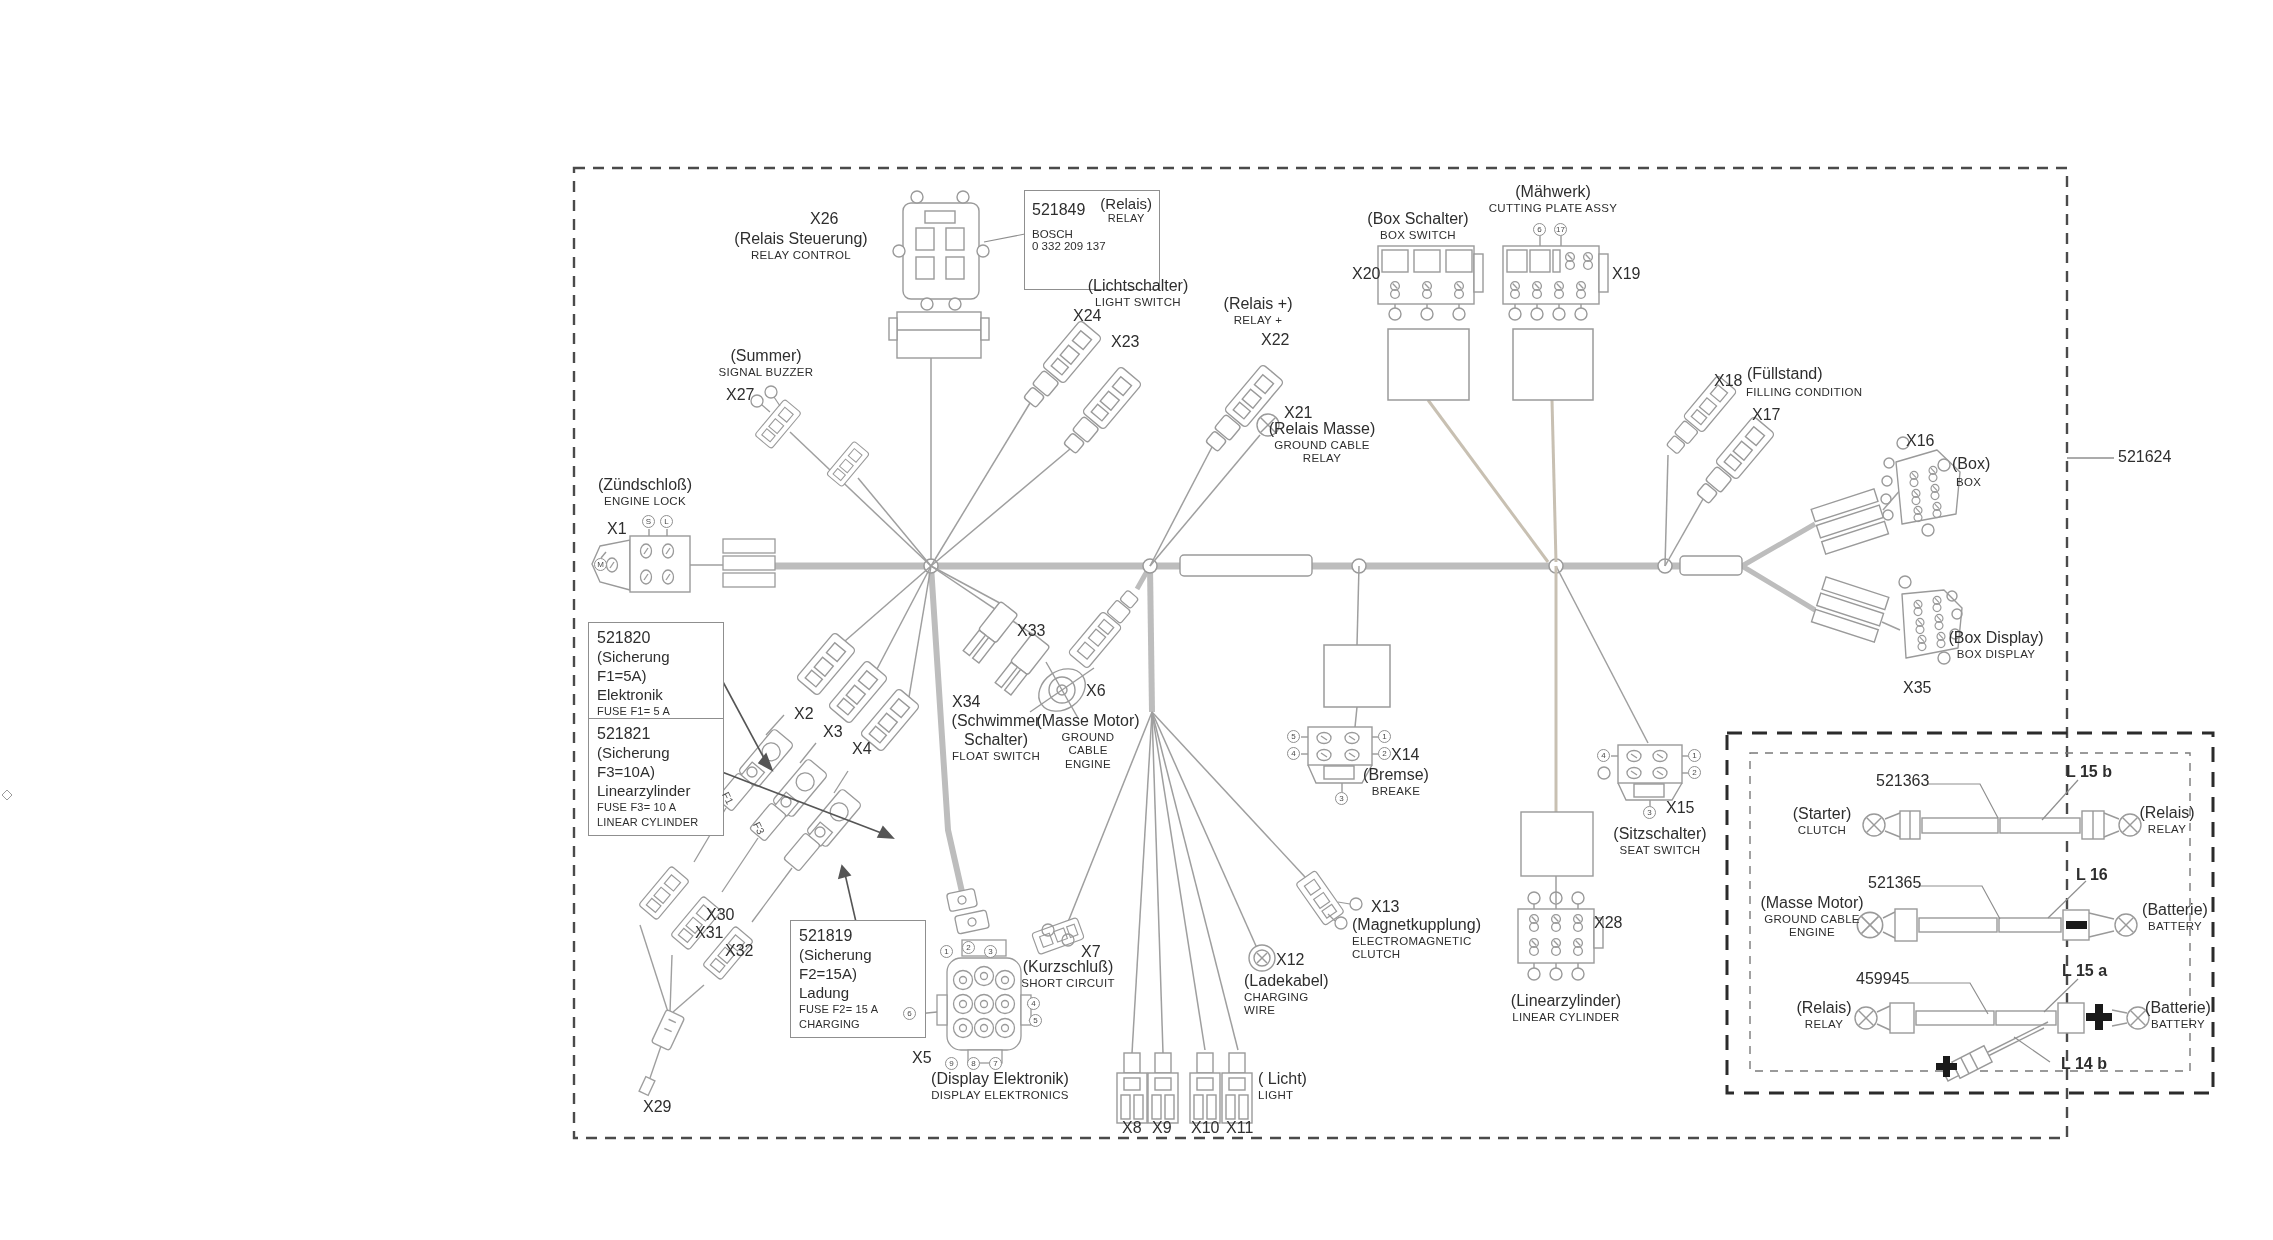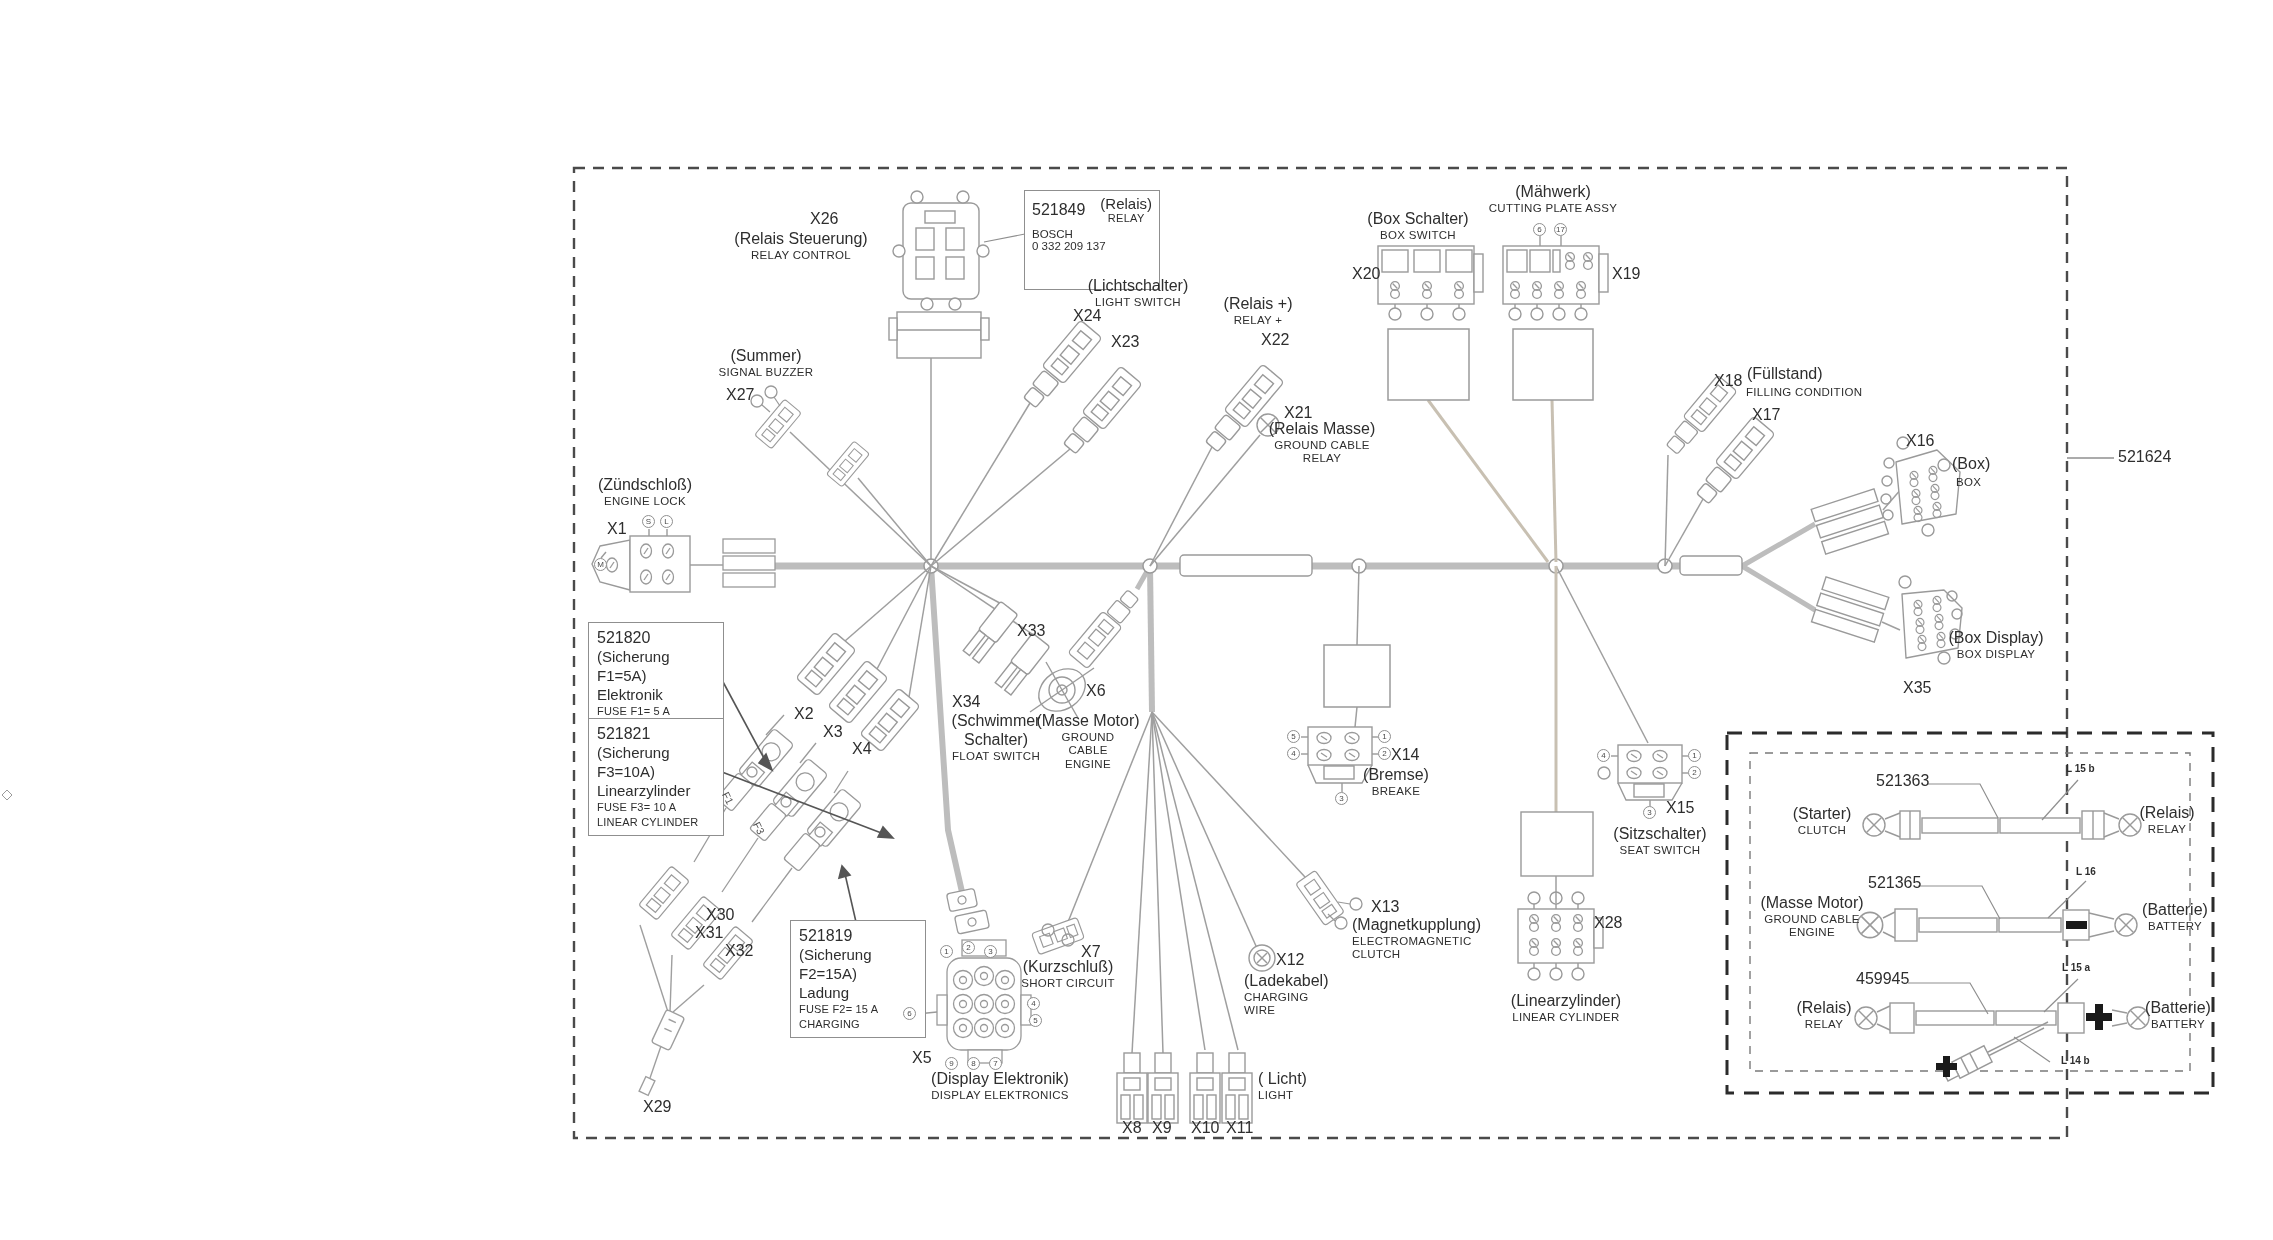--- a/index.html
+++ b/index.html
@@ -5,21 +5,21 @@
   html,body{margin:0;padding:0;background:#fff;}
   .stage{position:relative;width:2273px;height:1240px;background:#fff;overflow:hidden;
          font-family:"Liberation Sans",sans-serif;color:#2e2e2e;}
   svg.wires{position:absolute;left:0;top:0;}
   .lbl{position:absolute;white-space:nowrap;line-height:1.18;}
   .ctr{transform:translateX(-50%);text-align:center;}
   .de{font-size:16px;}
   .en{font-size:11.5px;letter-spacing:.3px;}
   .xid{font-size:16px;}
   .num{font-size:16px;}
-  .llen{font-size:10px;font-weight:bold;}
+  .llen{font-size:16px;font-weight:bold;}
   .box{position:absolute;border:1.6px solid #8f8f8f;background:#fff;padding:5px 8px;box-sizing:border-box;width:136px;}
   .box .bn{font-size:16px;line-height:1.25;}
   .box .bde{font-size:15px;line-height:1.25;}
   .box .ben{font-size:11px;line-height:1.35;letter-spacing:.2px;}
   .relaybox{position:absolute;border:1.6px solid #8f8f8f;background:#fff;padding:4px 7px;box-sizing:border-box;width:136px;}
   .relaybox .row1{display:flex;justify-content:space-between;align-items:flex-start;}
   .relaybox .bn{font-size:16px;margin-top:6px;}
   .relaybox .rde{font-size:15px;text-align:center;}
   .relaybox .ren{font-size:11px;text-align:center;letter-spacing:.3px;}
   .relaybox .brand{font-size:11.5px;margin-top:4px;}

